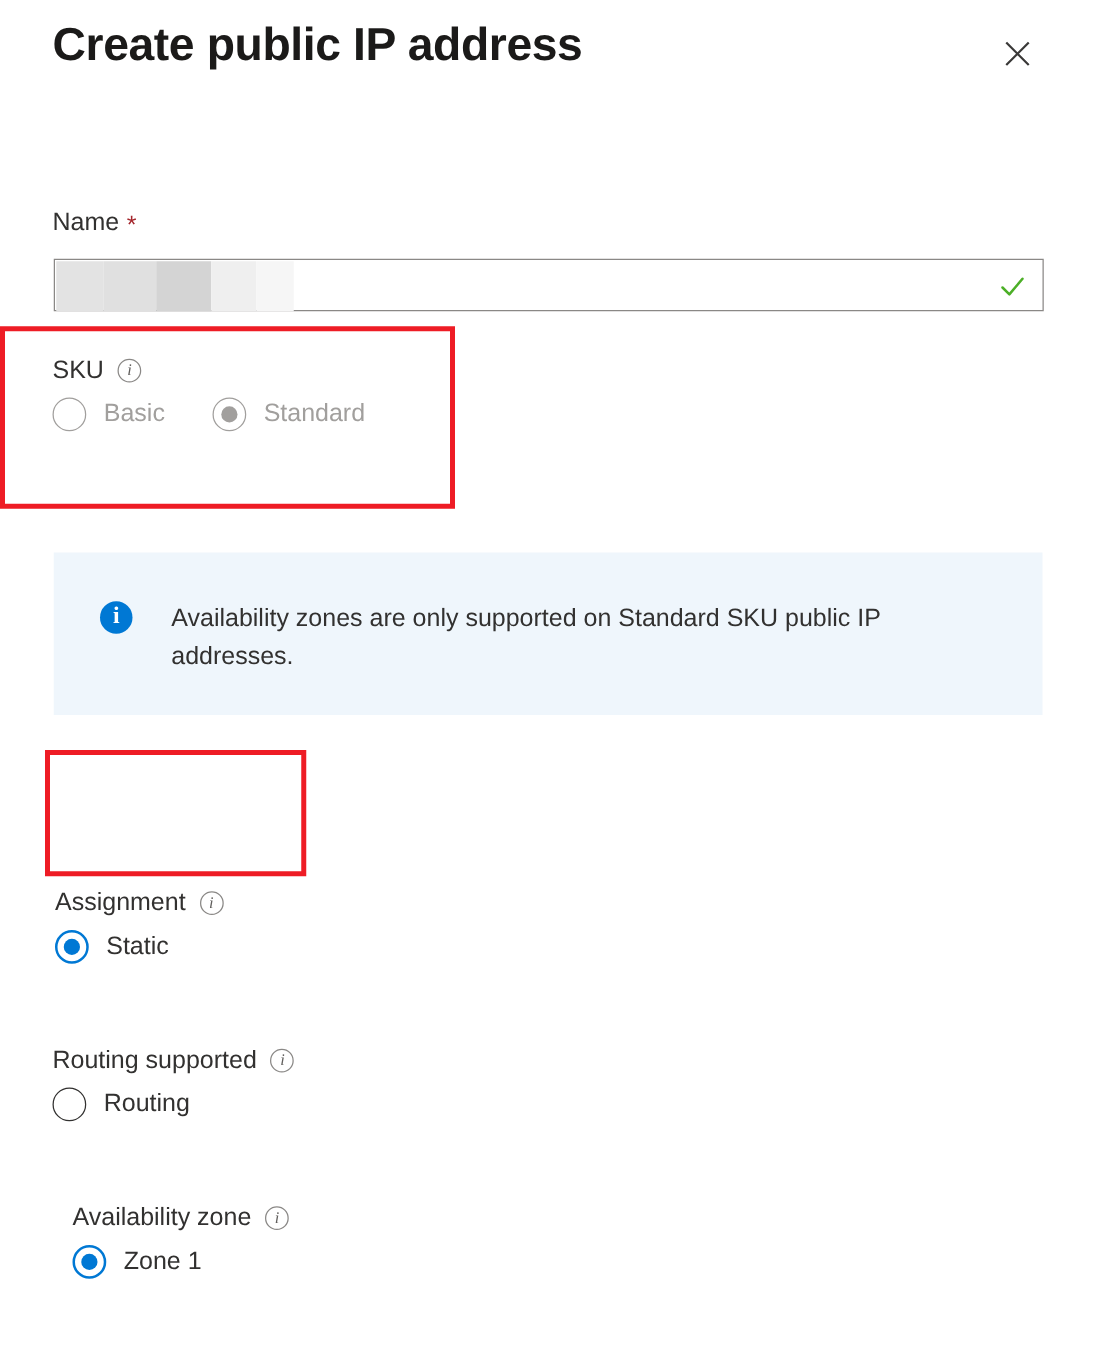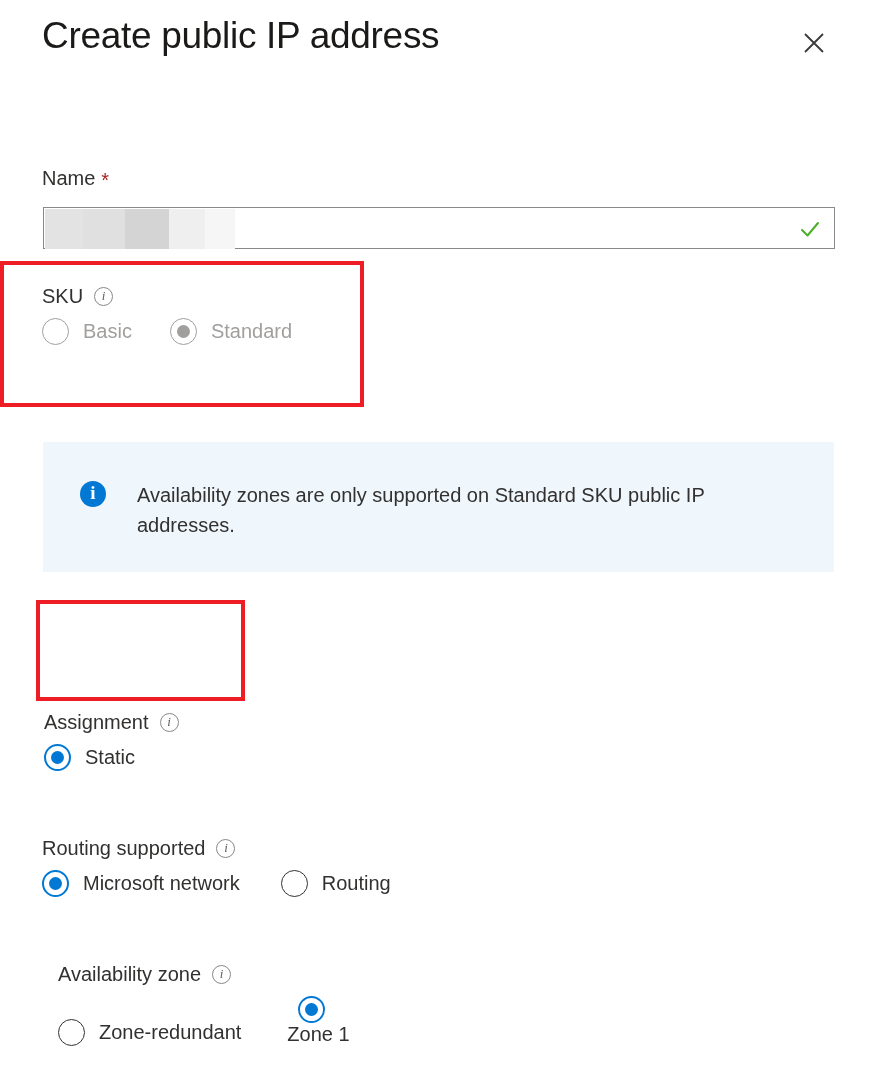--- a/index.html
+++ b/index.html
@@ -21,21 +21,21 @@
     position: absolute;
     left: 0; top: 0;
     width: 874px;
     height: 92px;
   }
   .panel-title {
     position: absolute;
     left: 42px;
     top: 15px;
     font-size: 37px;
-    font-weight: 400;
+    font-weight: 700;
     letter-spacing: -0.3px;
     color: #1b1a19;
     white-space: nowrap;
   }
   .close-button {
     position: absolute;
     right: 43px;
     top: 26px;
     width: 34px;
     height: 34px;
@@ -316,43 +316,35 @@
 
   <div class="routing-group">
     <div class="field-label">
       <span>Routing supported</span>
       <span class="info-icon">
           <span>i</span>
         </span>
     </div>
     <div class="radio-row">
       <div class="radio-opt">
-        <span class="radio checked"></span>
-        <span class="radio-label">Microsoft network</span>
-      </div>
-      <div class="radio-opt">
         <span class="radio unchecked"></span>
         <span class="radio-label">Routing</span>
       </div>
     </div>
   </div>
 
   <div class="zone-group">
     <div class="field-label">
       <span>Availability zone</span>
       <span class="info-icon">
           <span>i</span>
         </span>
     </div>
     <div class="radio-row">
       <div class="radio-opt">
-        <span class="radio unchecked"></span>
-        <span class="radio-label">Zone-redundant</span>
-      </div>
-      <div class="radio-opt">
         <span class="radio checked"></span>
         <span class="radio-label">Zone 1</span>
       </div>
     </div>
   </div>
 
 </div>
 
 <div class="hl-box hl-sku"></div>
 <div class="hl-box hl-assignment"></div>

